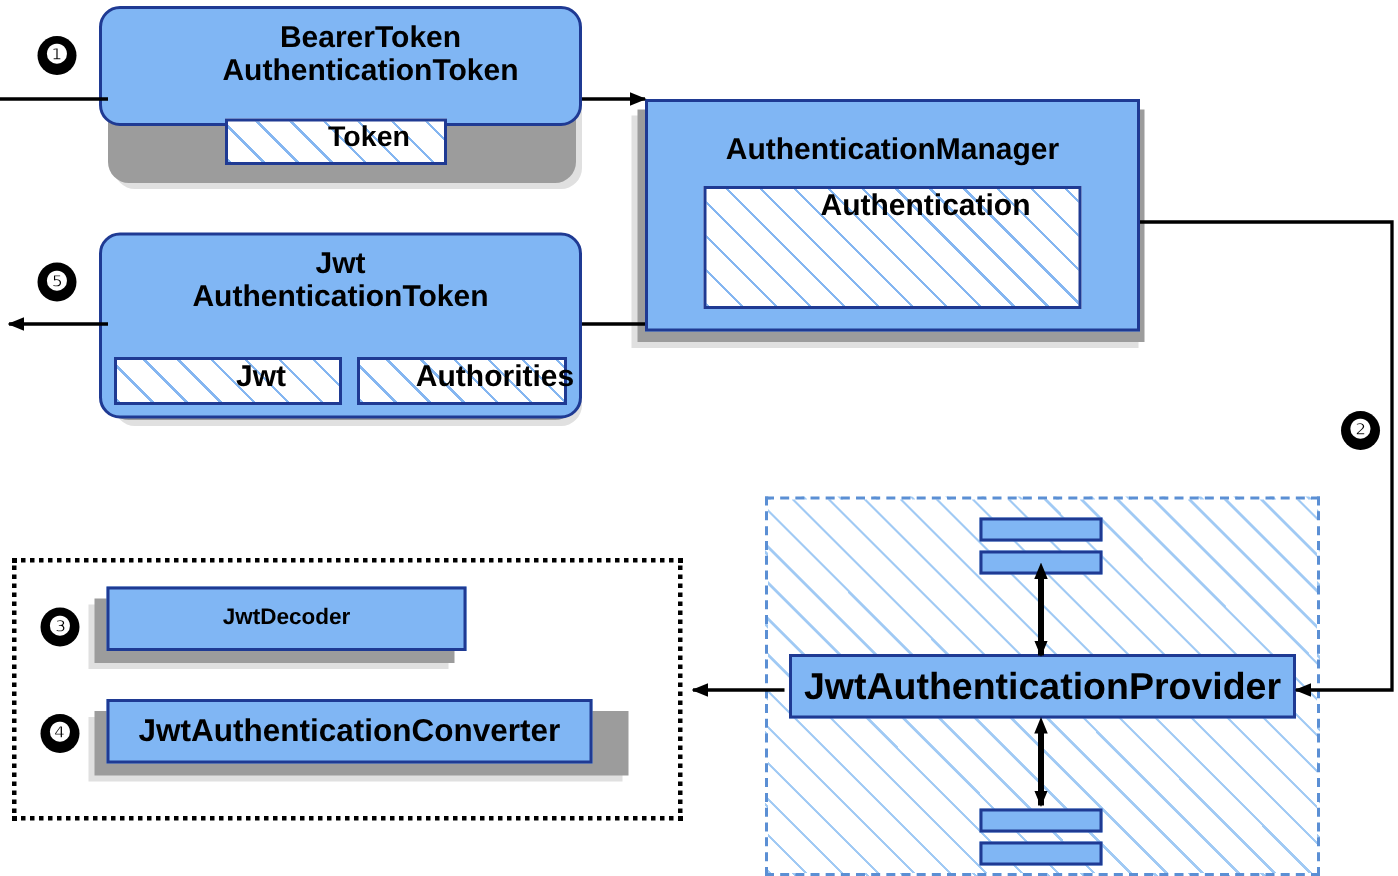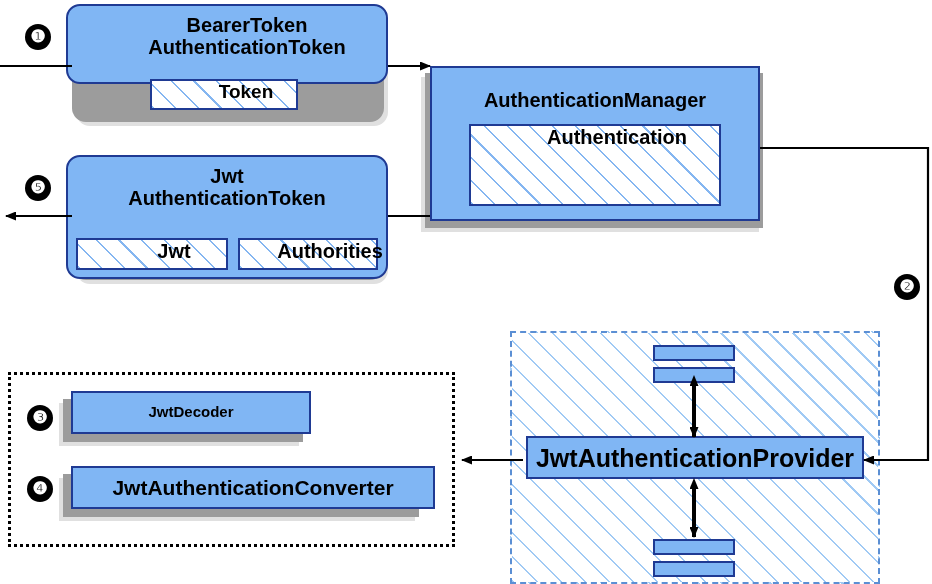--- a/index.html
+++ b/index.html
@@ -219,21 +219,21 @@
   <div class="dotted-region" style="left:8px; top:372px; width:447px; height:175px;"></div>
 
   <div class="shadow-outer" style="left:59px; top:403px; width:240px; height:43px;"></div>
   <div class="shadow-inner" style="left:63px; top:399px; width:240px; height:43px;"></div>
   <div class="bluebox" style="left:71px; top:391px; width:240px; height:43px;">
     <span class="lbl" style="font-size:15px;">JwtDecoder</span>
   </div>
 
   <div class="shadow-outer" style="left:59px; top:478px; width:356px; height:43px;"></div>
   <div class="shadow-inner" style="left:63px; top:474px; width:356px; height:43px;"></div>
-  <div class="bluebox" style="left:71px; top:466px; width:364px; height:43px;">
+  <div class="bluebox" style="left:71px; top:466px; width:324px; height:43px;">
     <span class="lbl" style="font-size:21px;">JwtAuthenticationConverter</span>
   </div>
 
   <div class="badge" style="left:25px; top:24px;">❶</div>
   <div class="badge" style="left:894px; top:274px;">❷</div>
   <div class="badge" style="left:27px; top:405px;">❸</div>
   <div class="badge" style="left:27px; top:476px;">❹</div>
   <div class="badge" style="left:25px; top:175px;">❺</div>
 
 </div>

